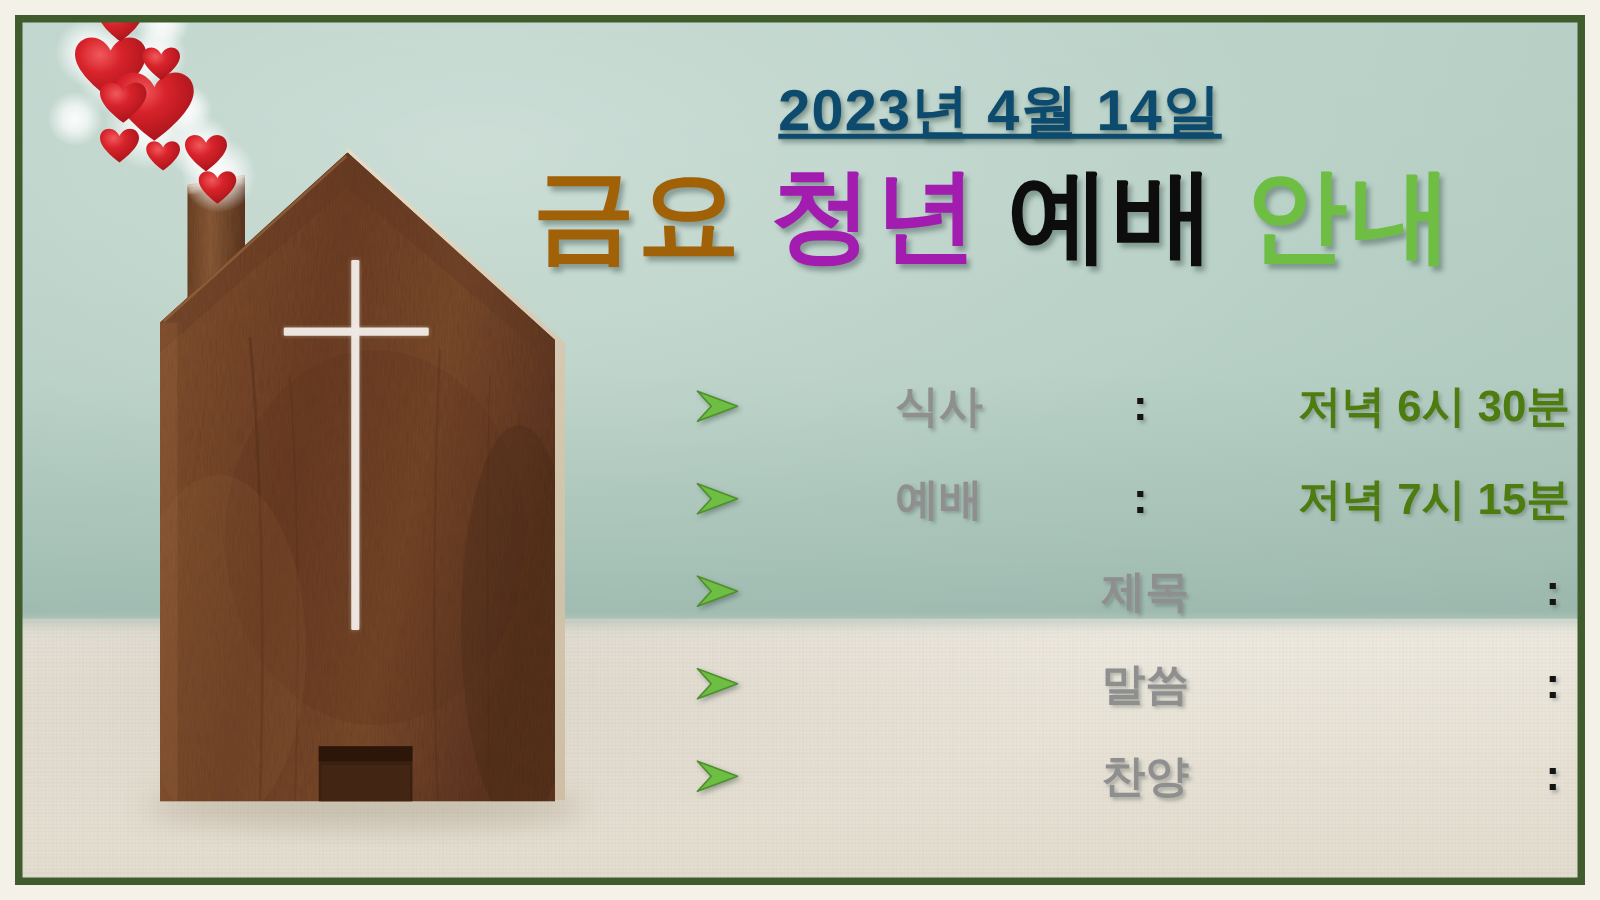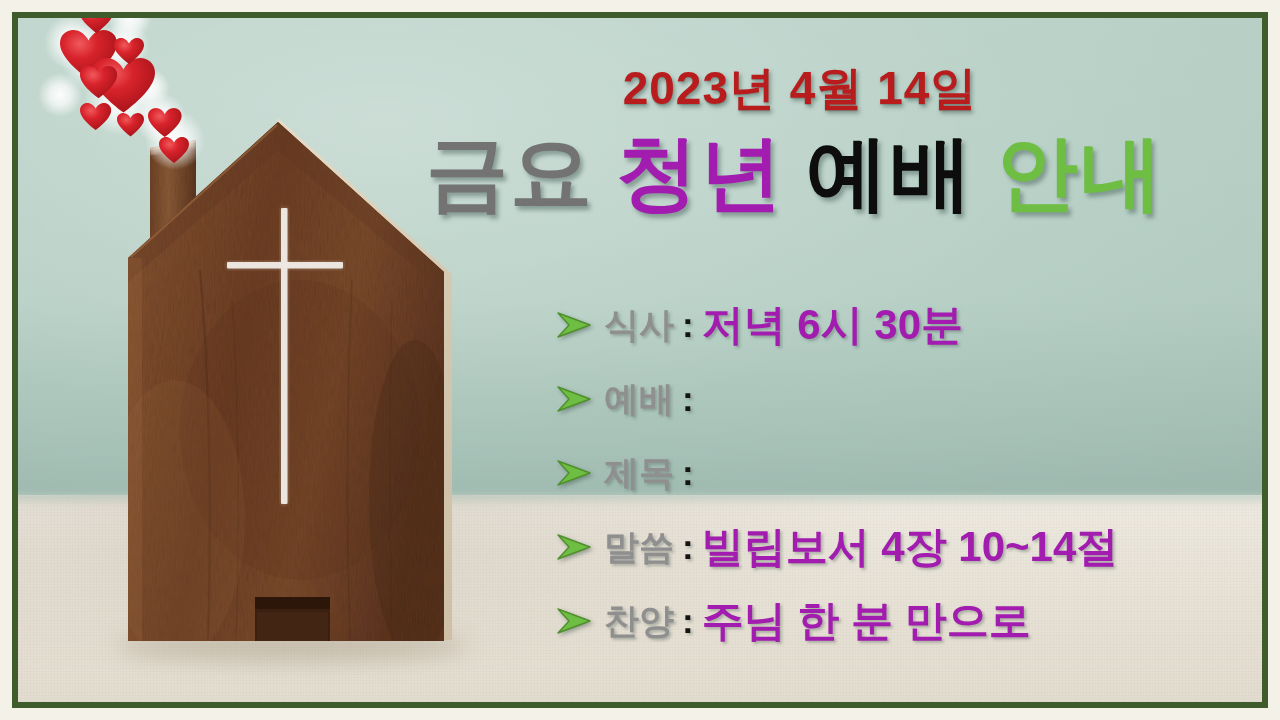--- a/index.html
+++ b/index.html
@@ -51,65 +51,67 @@
   }
 
   
   #church { position:absolute; left:0; top:0; width:1280px; height:720px; }
 
   
   .date-line {
     position:absolute; left:420px; top:58px; width:760px;
     text-align:center;
     font-size:46px; font-weight:bold; letter-spacing:1px;
-    color:#b91c1c;
+    color:#0c4a6e;
     text-shadow: 2px 3px 4px rgba(70,95,85,.55), 0 1px 1px rgba(70,95,85,.35);
     white-space:nowrap;
+    text-decoration:underline;
   }
 
   .headline {
     position:absolute; left:395px; top:132px; width:800px;
     text-align:center; white-space:nowrap;
     font-size:82px; font-weight:bold; letter-spacing:2px; line-height:1;
   }
   .headline span { text-shadow: 3px 4px 4px rgba(60,85,78,.45); }
-  .hl-1 { color:#737373; }
+  .hl-1 { color:#a16207; }
   .hl-2 { color:#a21caf; }
   .hl-3 { color:#0d0d0d; }
   .hl-4 { color:#6fbe44;margin-top:27px; }
   .hl-gap { display:inline-block; width:22px; }
 
   .info-list {
     position:absolute; left:556px; top:288px; width:700px;
   }
   .info-row {
     display:flex; align-items:center;
     height:74px;
+    justify-content:space-between;
   }
   .arrow-icon {
     width:36px; flex:0 0 36px;
     display:block;
     margin-right:12px;
     filter: drop-shadow(2px 2px 2px rgba(60,80,70,.45));
   }
   .row-label {
     font-size:35px; font-weight:bold;
     color:#8f8f8f;
     text-shadow: 2px 2px 3px rgba(80,95,88,.38);
     white-space:nowrap;
   }
   .row-sep {
     font-size:35px; font-weight:bold;
     color:#141414;
     padding:0 8px;
     text-shadow: 2px 2px 3px rgba(80,95,88,.38);
   }
   .row-value {
-    font-size:42px; font-weight:bold;
-    color:#a21caf;
+    font-size:35px; font-weight:bold;
+    color:#4d7c0f;
     text-shadow: 2px 2px 3px rgba(80,95,88,.40);
     white-space:nowrap;
   }
 
   
   .frame {
     position:absolute; left:12px; top:12px;
     width:1256px; height:696px;
     border:6px solid #3f5c2c;
     pointer-events:none;
@@ -310,46 +312,45 @@
       <span class="row-sep">:</span>
       <span class="row-value">저녁 6시 30분</span>
     </div>
 
     <div class="info-row">
       <svg class="arrow-icon" viewBox="0 0 36 30">
         <path d="M2 3 L34 15 L2 27 L13 15 Z" fill="#6fbe44" stroke="#4f8f2c" stroke-width="1.4" stroke-linejoin="round"></path>
       </svg>
       <span class="row-label">예배</span>
       <span class="row-sep">:</span>
+      <span class="row-value">저녁 7시 15분</span>
     </div>
 
     <div class="info-row">
       <svg class="arrow-icon" viewBox="0 0 36 30">
         <path d="M2 3 L34 15 L2 27 L13 15 Z" fill="#6fbe44" stroke="#4f8f2c" stroke-width="1.4" stroke-linejoin="round"></path>
       </svg>
       <span class="row-label">제목</span>
       <span class="row-sep">:</span>
     </div>
 
     <div class="info-row">
       <svg class="arrow-icon" viewBox="0 0 36 30">
         <path d="M2 3 L34 15 L2 27 L13 15 Z" fill="#6fbe44" stroke="#4f8f2c" stroke-width="1.4" stroke-linejoin="round"></path>
       </svg>
       <span class="row-label">말씀</span>
       <span class="row-sep">:</span>
-      <span class="row-value">빌립보서 4장 10~14절</span>
     </div>
 
     <div class="info-row">
       <svg class="arrow-icon" viewBox="0 0 36 30">
         <path d="M2 3 L34 15 L2 27 L13 15 Z" fill="#6fbe44" stroke="#4f8f2c" stroke-width="1.4" stroke-linejoin="round"></path>
       </svg>
       <span class="row-label">찬양</span>
       <span class="row-sep">:</span>
-      <span class="row-value">주님 한 분 만으로</span>
     </div>
 
   </div>
 
   <div class="frame"></div>
   <div class="frame-margin"></div>
 
 </div>
 
 </body></html>

